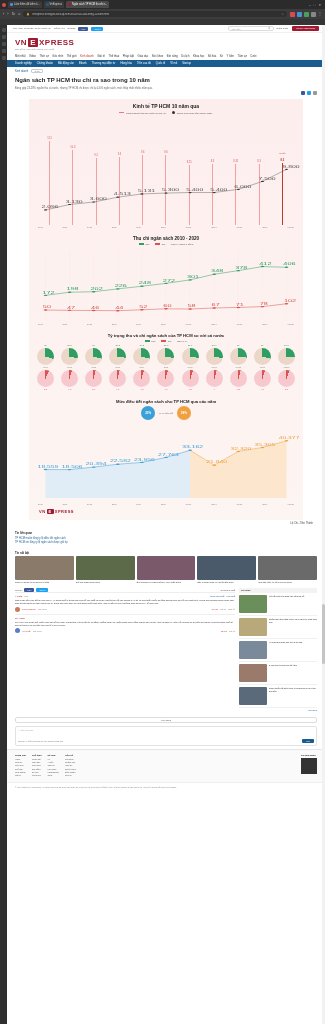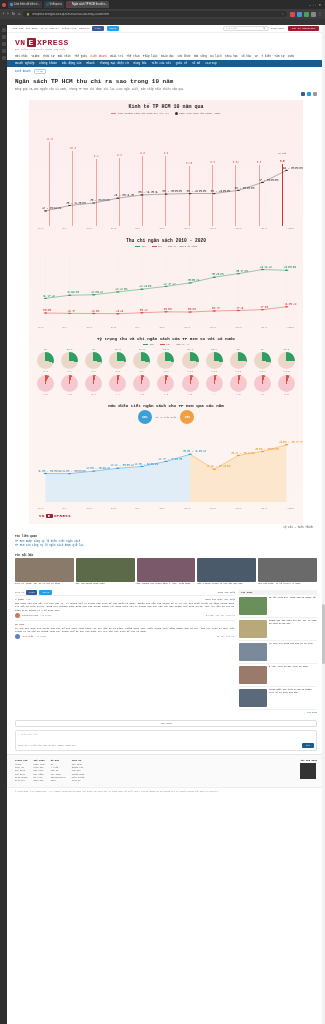--- a/index.html
+++ b/index.html
@@ -25,21 +25,21 @@
   .lock { color:#6cc06c; font-size:3px; }
   .ext { display:flex; gap:2px; align-items:center; }
   .extbox { width:5px; height:5px; border-radius:1px; }
 
   .bookbar { height:6px; background:#353535; flex:0 0 auto; }
 
   
   .page { flex:1; overflow:hidden; background:#fff; display:flex; }
   .railL { width:7px; background:#2f2f2f; display:flex; flex-direction:column; align-items:center; gap:3px; padding-top:3px; }
   .railL i { width:4px; height:4px; background:#4d4d4d; border-radius:1px; display:block; }
-  .content { flex:1; background:#ffffff; overflow:hidden; position:relative;font-family:Liberation Mono, monospace; }
+  .content { flex:1; background:#ffffff; overflow:hidden; position:relative; }
 
   .topstrip { height:8px; background:#fff; display:flex; align-items:center; gap:3px; padding:0 6px; font-size:2.4px; color:#555; border-bottom:1px solid #f0f0f0;}
   .btn-fb { background:#3b5998; color:#fff; font-size:2.2px; padding:1px 3px; border-radius:1px; }
   .btn-tw { background:#1da1f2; color:#fff; font-size:2.2px; padding:1px 3px; border-radius:1px; }
   .btn-sub { background:#9e1b32; color:#fff; font-size:2.4px; padding:1.2px 4px; border-radius:1px; margin-left:2px;}
   .searchmini { margin-left:auto; display:flex; align-items:center; gap:2px; }
   .searchmini .sbox { width:46px; height:5px; border:1px solid #ddd; border-radius:2px; font-size:2.2px; color:#999; padding-left:2px; display:flex; align-items:center;}
 
   .masthead { padding:5px 8px 2px 8px; }
   .logo { display:flex; align-items:center; gap:1px; font-size:8px; font-weight:bold; color:#9e1b32; letter-spacing:0.5px;}

